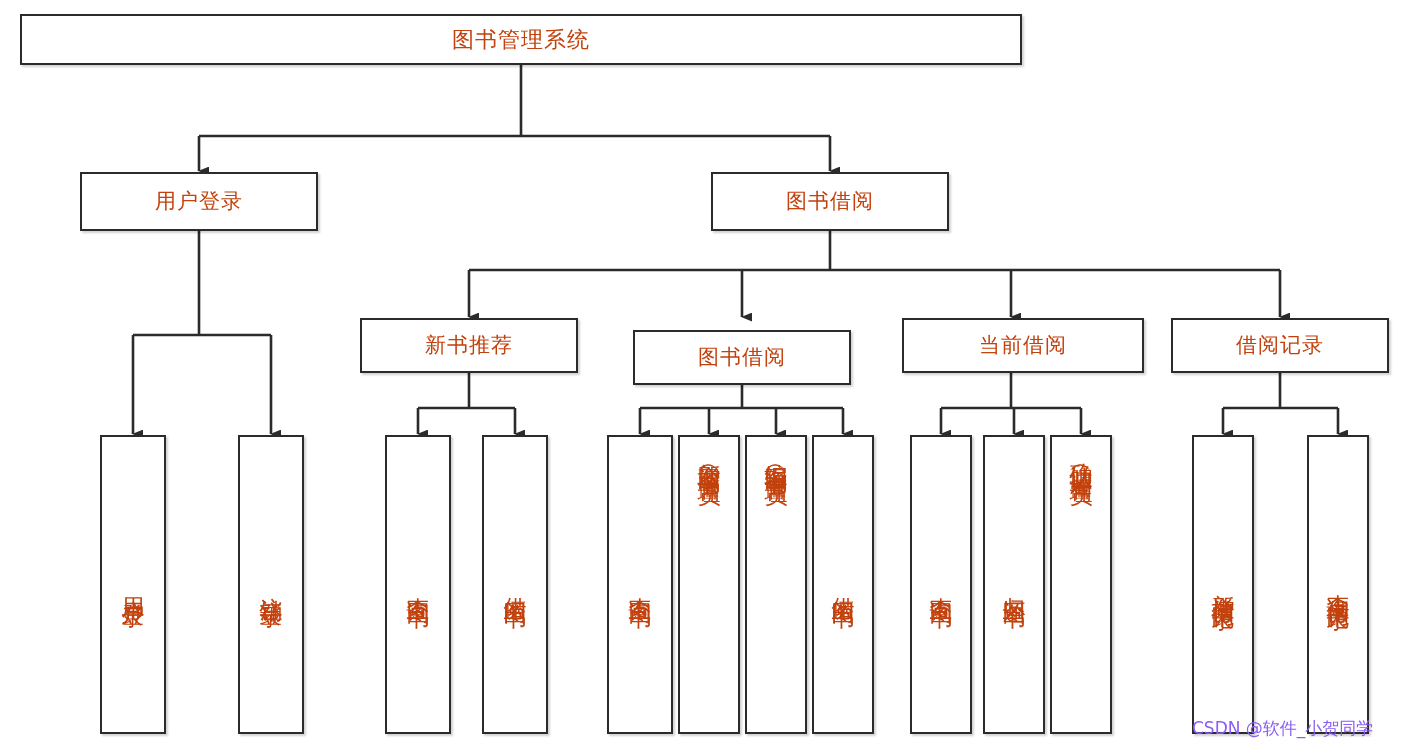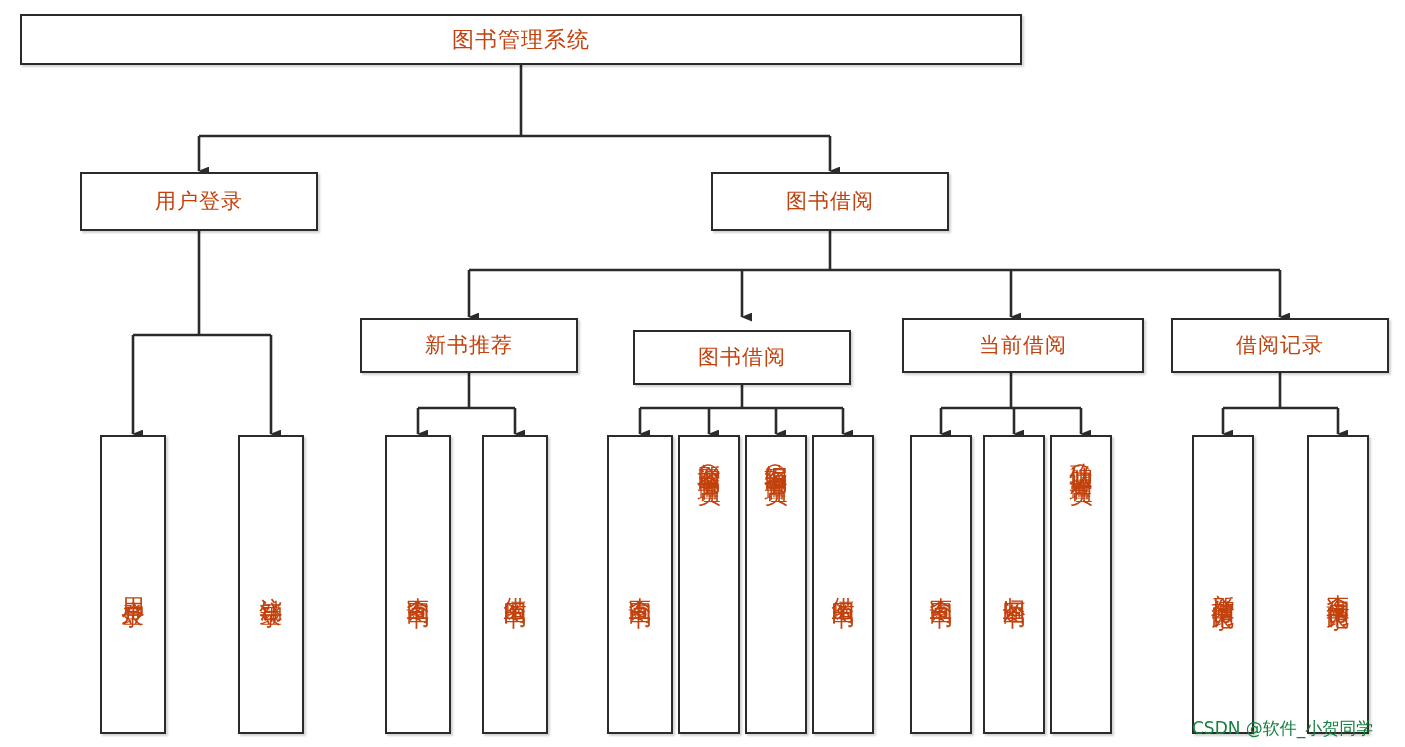--- a/index.html
+++ b/index.html
@@ -177,14 +177,14 @@
         <span class="label">确认归还（管理员）</span>
       </div>
       <div class="node vertical short" style="left: 1192px; top: 435px; width: 62px; height: 299px;">
         <span class="label">新增借阅记录</span>
       </div>
       <div class="node vertical short" style="left: 1307px; top: 435px; width: 62px; height: 299px;">
         <span class="label">查询借阅记录</span>
       </div>
     </div>
 
-  <div class="watermark" style="left: 1192px; top: 717px; color: #15803d;">CSDN @软件_小贺同学</div>
+  <div class="watermark" style="left: 1192px; top: 717px; color: #8b5cf6;">CSDN @软件_小贺同学</div>
 </div>
 
 </body></html>

